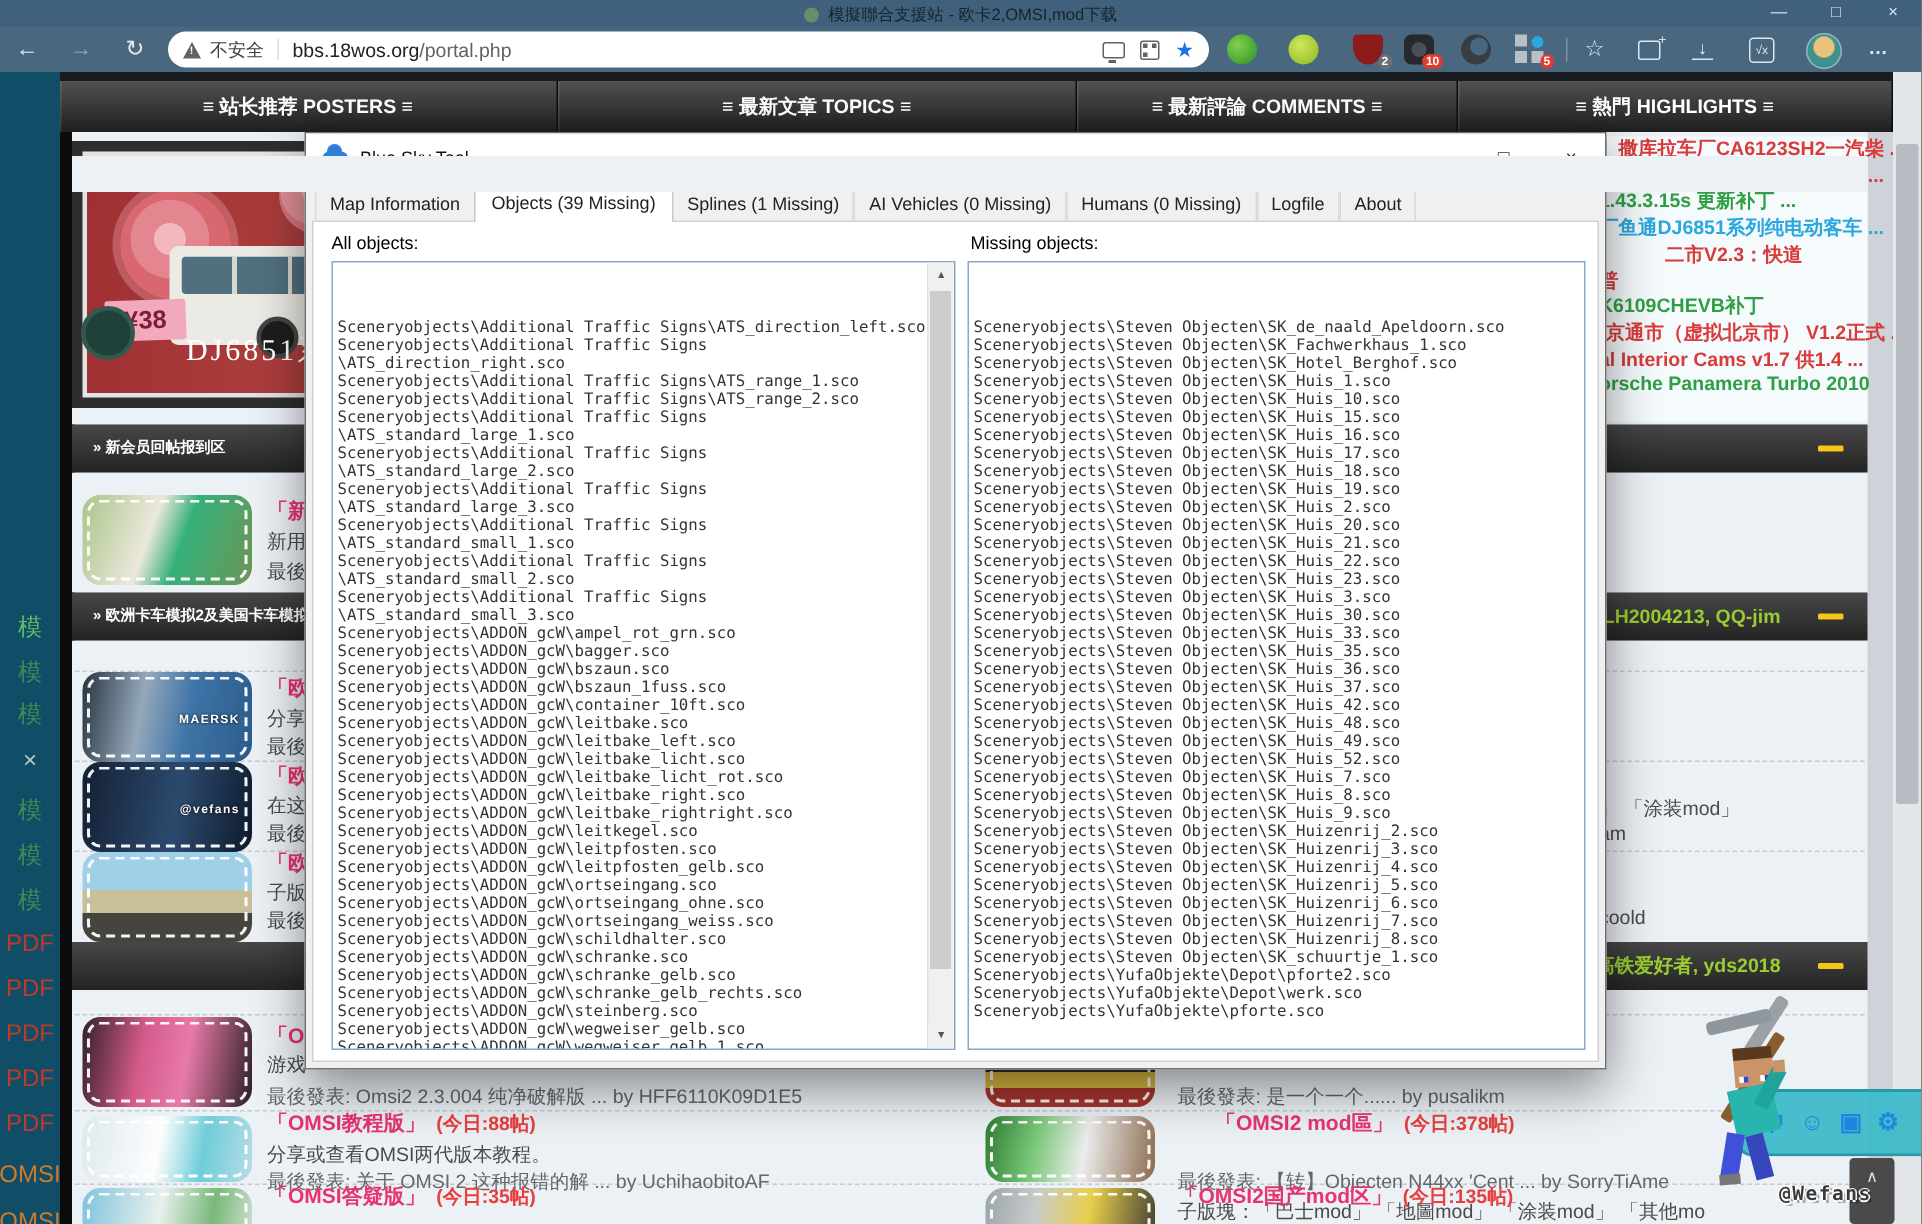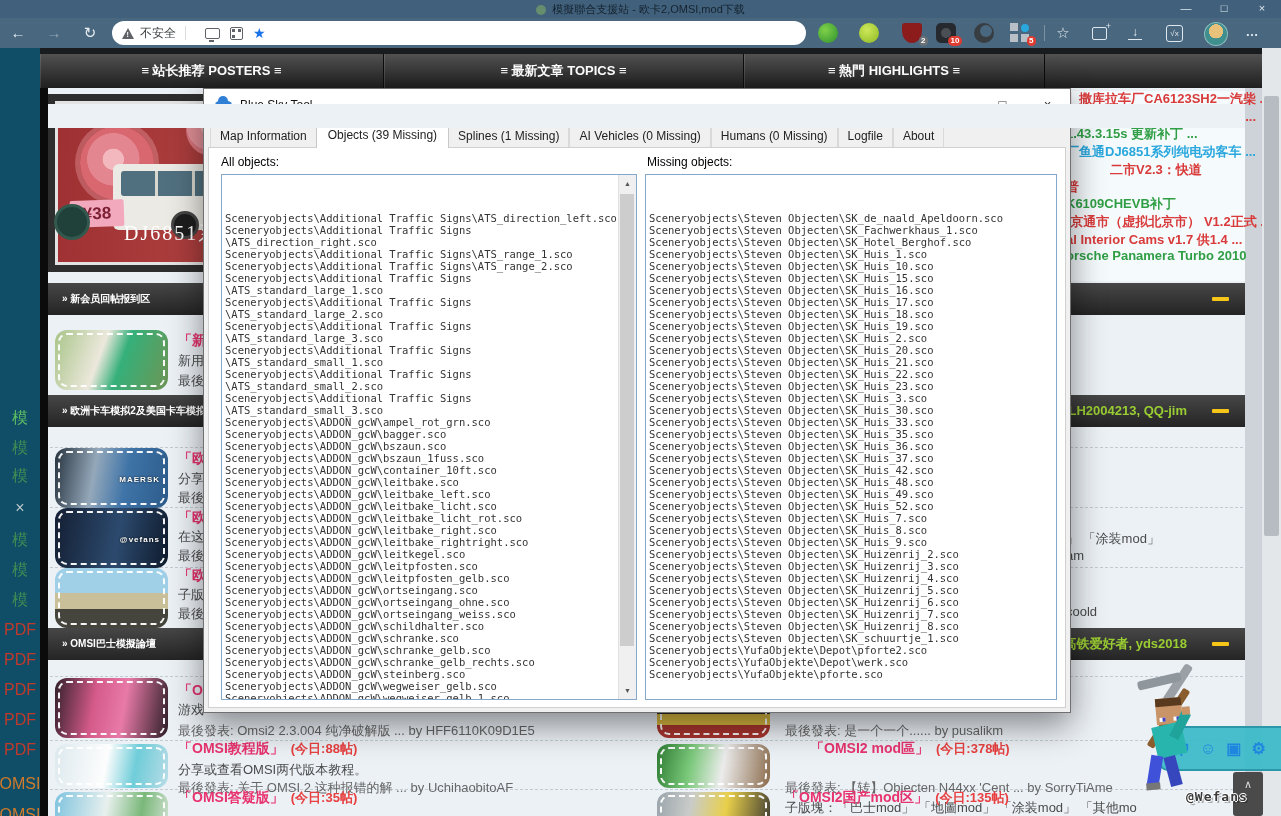--- a/index.html
+++ b/index.html
@@ -182,39 +182,39 @@
       <div class="panel" style="top: 315px; height: 80px;"></div>
       <div class="panel" style="top: 427px; height: 201px;"></div>
       <div class="panel" style="top: 660px; height: 156px;"></div>
     </div>
   <div class="topic-panel"></div>
 
   <div class="navbar">
 
   <div class="nav-seg" style="width: 343px;">≡ 站长推荐 POSTERS ≡</div>
       <div class="nav-seg" style="width: 359px;">≡ 最新文章 TOPICS ≡</div>
+      <div class="nav-seg" style="width: 262px;">≡ 最新評論 COMMENTS ≡</div>
       <div class="nav-seg" style="width: 300px;">≡ 熱門 HIGHLIGHTS ≡</div>
     </div>
 
   <div>
 
       <div class="secbar" style="top: 283px;">
         <span class="st">» 新会员回帖报到区</span>
         <span class="mods"></span>
         <span class="dash"></span>
       </div>
 
       <div class="secbar" style="top: 395px;">
         <span class="st">» 欧洲卡车模拟2及美国卡车模拟</span>
         <span class="mods">818, LH2004213, QQ-jim</span>
         <span class="dash"></span>
       </div>
 
       <div class="secbar" style="top: 628px;">
-        <span class="st">» OMSI巴士模擬論壇</span>
         <span class="mods">102, 高铁爱好者, yds2018</span>
         <span class="dash"></span>
       </div>
     </div>
 
   <div>
 
   <div class="sep" style="top: 447px;"></div>
       <div class="sep" style="top: 507px;"></div>
       <div class="sep" style="top: 567px;"></div>
@@ -385,20 +385,21 @@
     <span class="navglyph" style="left:6px;">←</span>
     <span class="navglyph" style="left:42px;opacity:.45;">→</span>
     <span class="navglyph" style="left:78px;">↻</span>
 
     <div class="addressbar">
       <span class="warn-tri">
           <i>!</i>
         </span>
       <span class="sec-label">不安全</span>
       <span class="addr-div"></span>
+      <span class="url"><span>bbs.18wos.org</span><span class="path">/portal.php</span></span>
       <span class="pill-ic ic-device"></span>
       <span class="pill-ic ic-qr"></span>
       <span class="pill-ic ic-star">★</span>
     </div>
 
     <span class="ext ext-idm" style="left:818px;"></span>
     <span class="ext ext-lime" style="left:859px;"></span>
     <span class="ext ext-shield" style="left:902px;">
         <span class="badge gray">2</span>
       </span>

